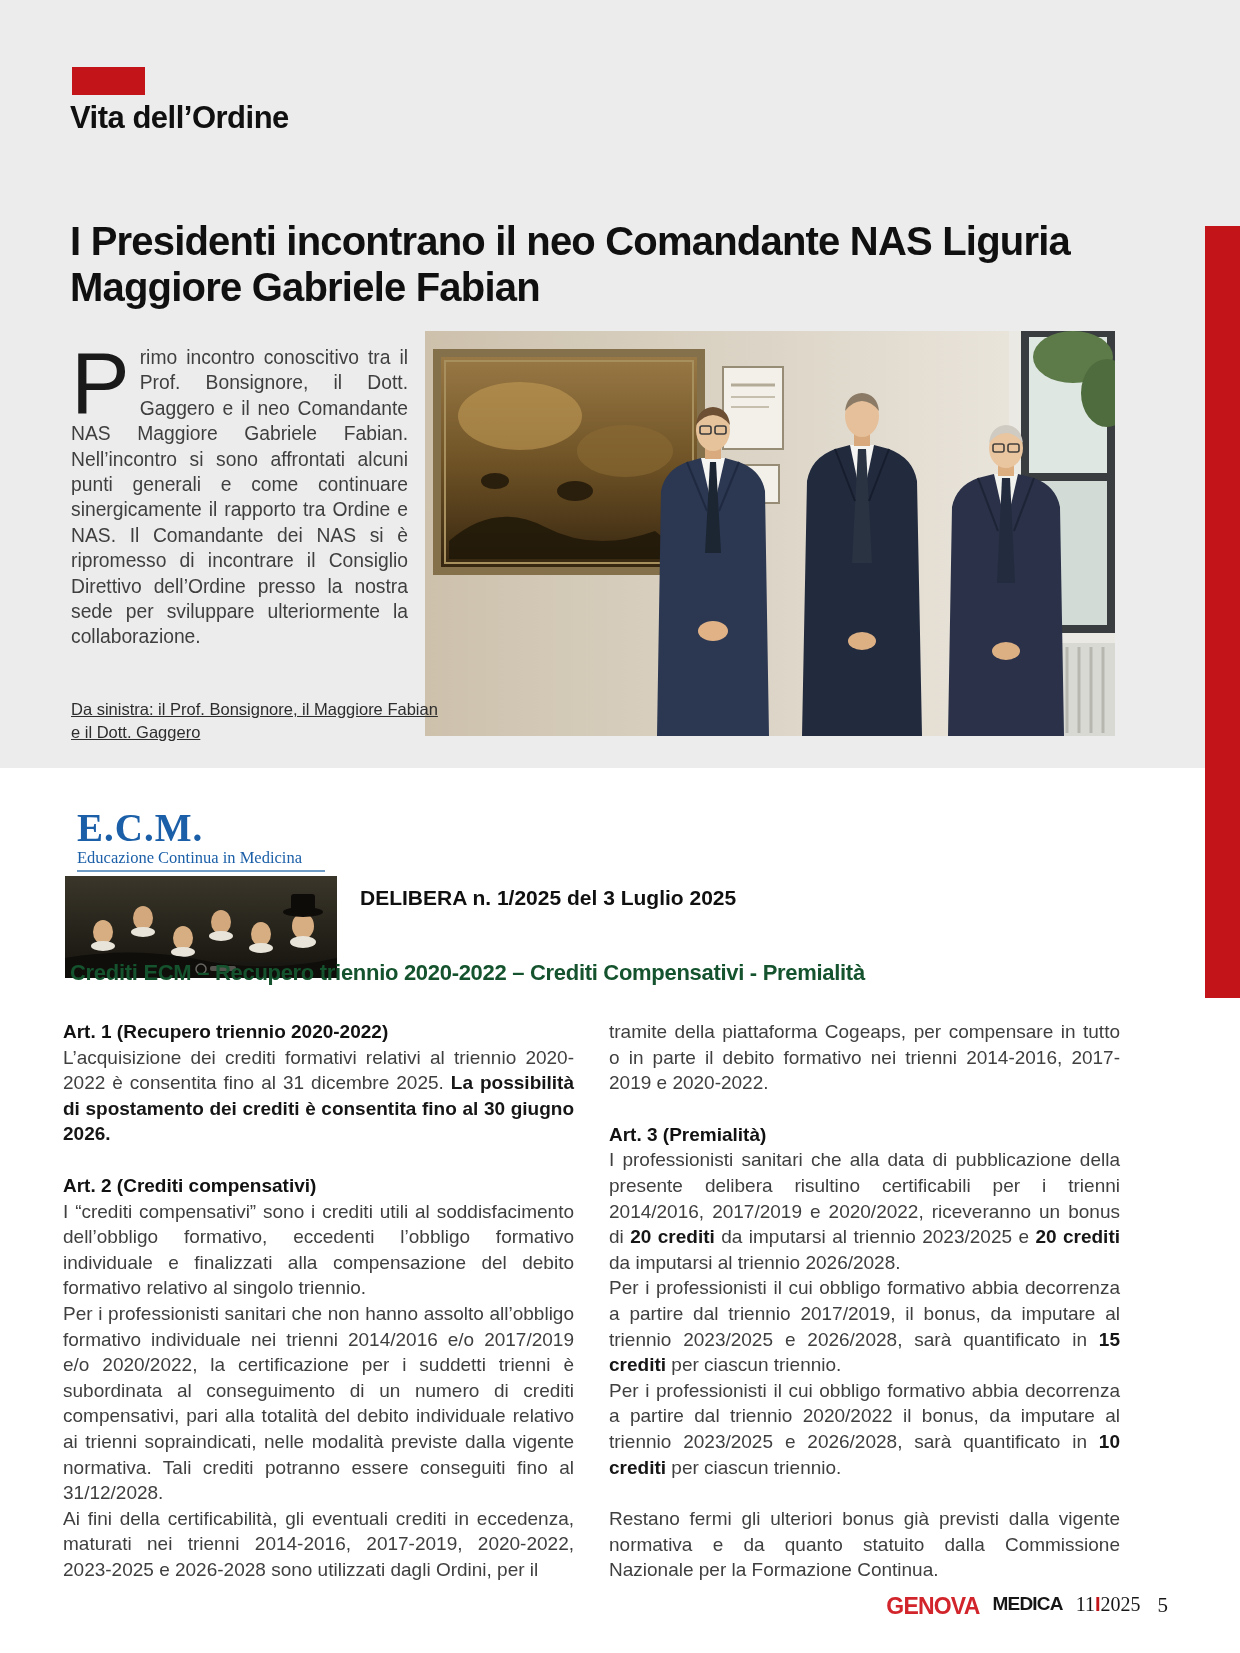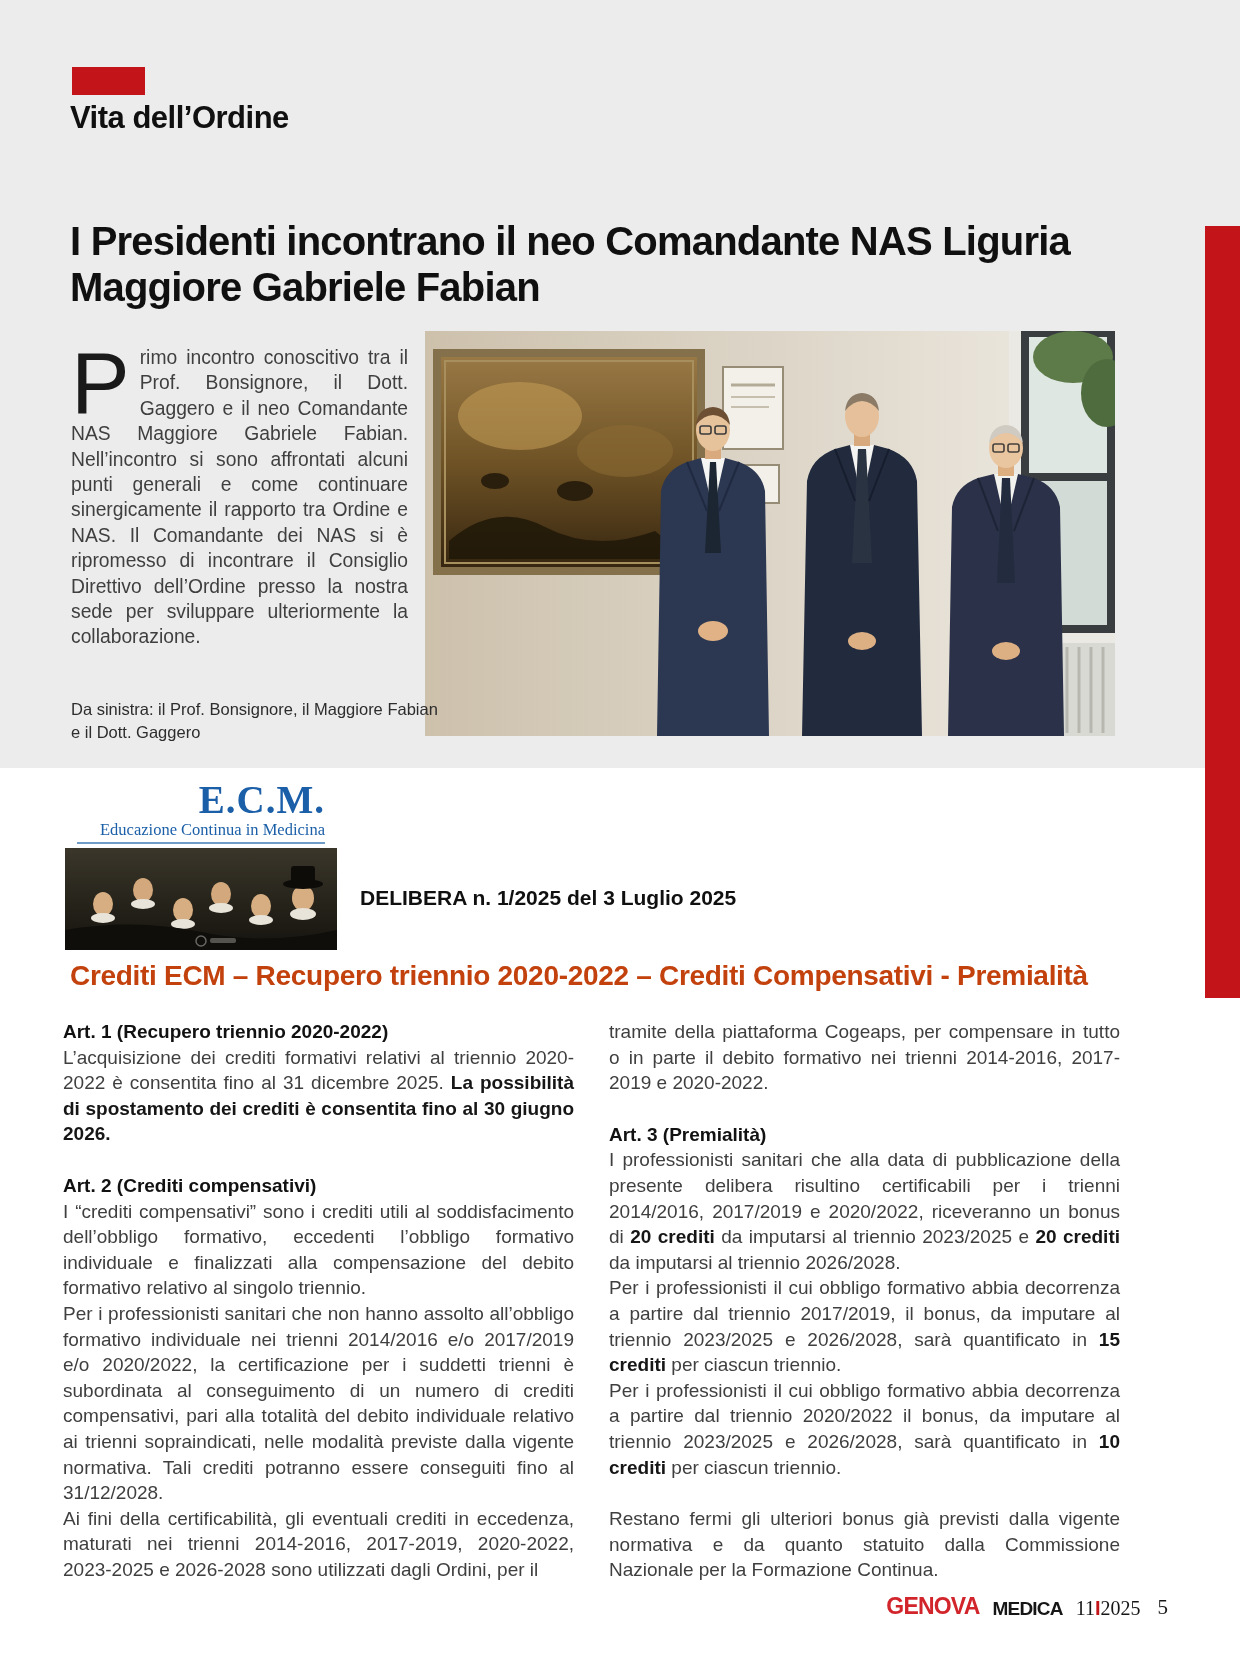--- a/index.html
+++ b/index.html
@@ -18,45 +18,45 @@
     font-size:19.3px; line-height:25.4px; color:#3f3f3f; text-align:justify;
   }
   .dropcap {
     float:left; font-size:88px; line-height:72px; height:74px; padding:2px 10px 0 0;
     color:#1a1a1a; font-weight:400;
   }
 
   .photo { position:absolute; left:425px; top:331px; width:690px; height:405px; background:#d8cfc0; }
   .photo svg { display:block; width:100%; height:100%; }
 
-  .caption { position:absolute; left:71px; top:698px; width:370px; font-size:16.5px; line-height:23px; color:#2d2d2d; }
+  .caption { position:absolute; left:71px; top:698px; width:370px; font-size:16.5px; line-height:23px; color:#2d2d2d;text-decoration:underline; }
 
   .red-side { position:absolute; left:1205px; top:226px; width:35px; height:772px; background:#c3141a; }
 
-  .ecm-box { position:absolute; left:65px; top:772px; width:272px; height:178px; background:#ffffff; overflow:hidden;text-align:right; }
+  .ecm-box { position:absolute; left:65px; top:800px; width:272px; height:178px; background:#ffffff; overflow:hidden; }
   .ecm-head { padding:8px 12px 0 12px; }
   .ecm-title { font-family:"Liberation Serif", serif; font-weight:700; font-size:39px; line-height:40px; color:#1b5fa8; letter-spacing:1px; }
   .ecm-sub { font-family:"Liberation Serif", serif; font-size:16.5px; line-height:19px; color:#1b5fa8; }
   .ecm-rule { height:2px; background:#6f9cc6; margin:3px 12px 0 12px; }
   .ecm-art { display:block; width:272px; height:102px; margin-top:4px; }
 
   .delibera-intro { position:absolute; left:360px; top:774px; width:755px; font-size:18.5px; font-weight:700; line-height:27px; color:#101010; }
   .delibera-num { position:absolute; left:360px; top:886px; font-size:21px; font-weight:700; color:#101010; }
 
-  .section-heading { position:absolute; left:70px; top:960px; width:1130px; font-size:28px; font-weight:700; color:#c2410c; letter-spacing:-0.3px; }
+  .section-heading { position:absolute; left:70px; top:960px; width:1130px; font-size:22px; font-weight:700; color:#14532d; letter-spacing:-0.3px; }
 
   .col { position:absolute; top:1019px; width:511px; }
   .col-left  { left:63px; }
   .col-right { left:601px;margin-left:8px; }
   .col h4 { font-size:19px; line-height:25.6px; color:#111111; font-weight:700; text-align:left; }
   .col p  { font-size:19px; line-height:25.6px; color:#3f3f3f; text-align:justify; }
   .col p b, .col p strong { color:#161616; font-weight:700; }
   .gap { height:26px; }
 
-  .footer { position:absolute; top:1593px; right:72px; display:flex; align-items:flex-end; }
+  .footer { position:absolute; top:1593px; right:72px; display:flex; align-items:flex-start; }
   .f-genova { color:#d2242b; font-weight:700; font-size:23px; letter-spacing:-0.8px; }
   .f-medica { color:#161616; font-weight:700; font-size:19px; letter-spacing:-0.8px; margin-left:13px; }
   .f-issue-wrap { margin-left:13px; font-family:"Liberation Serif", serif; font-size:20px; color:#161616; }
   .f-sep { color:#c3141a; font-weight:700; font-family:"Liberation Sans", sans-serif; }
   .f-page { margin-left:17px; font-family:"Liberation Serif", serif; font-size:21px; color:#161616; }
 </style>
 </head>
 <body>
 
 <div class="page">

